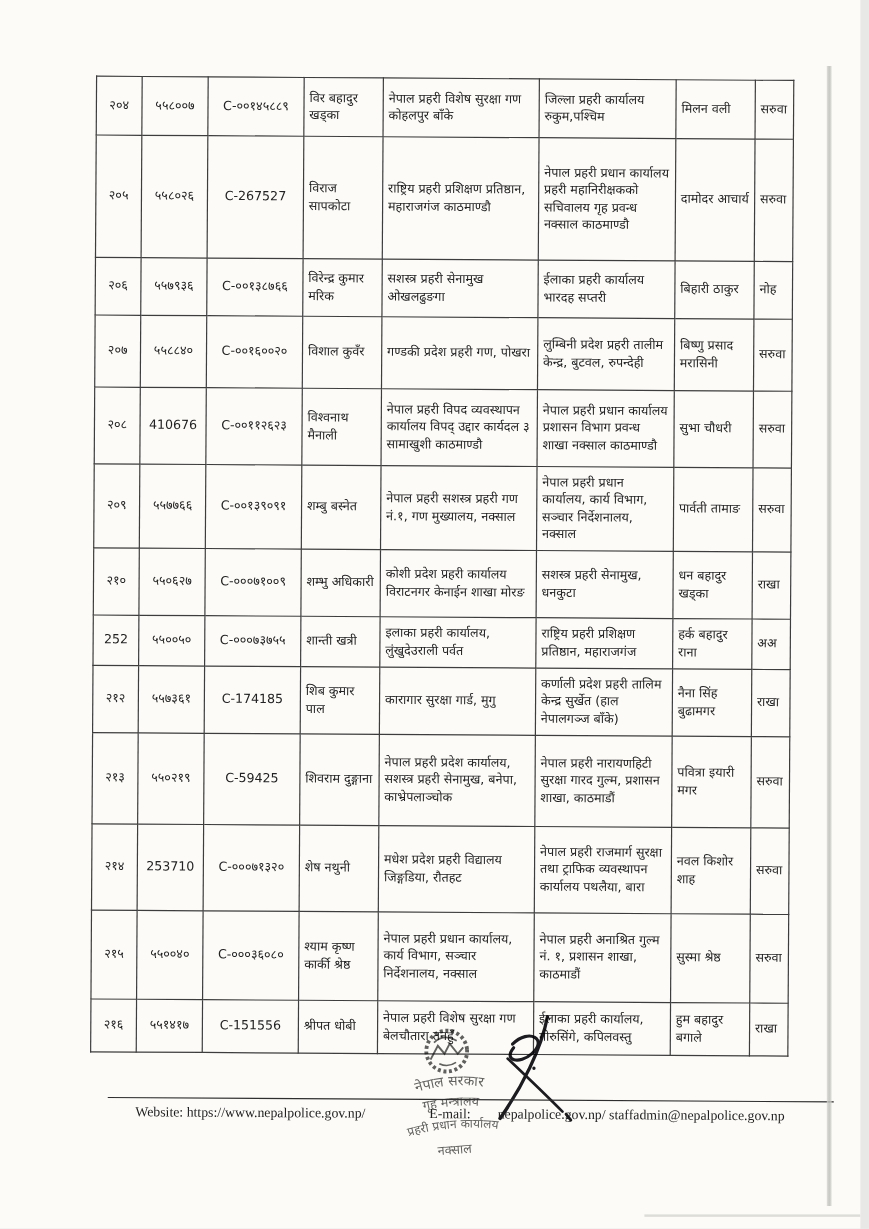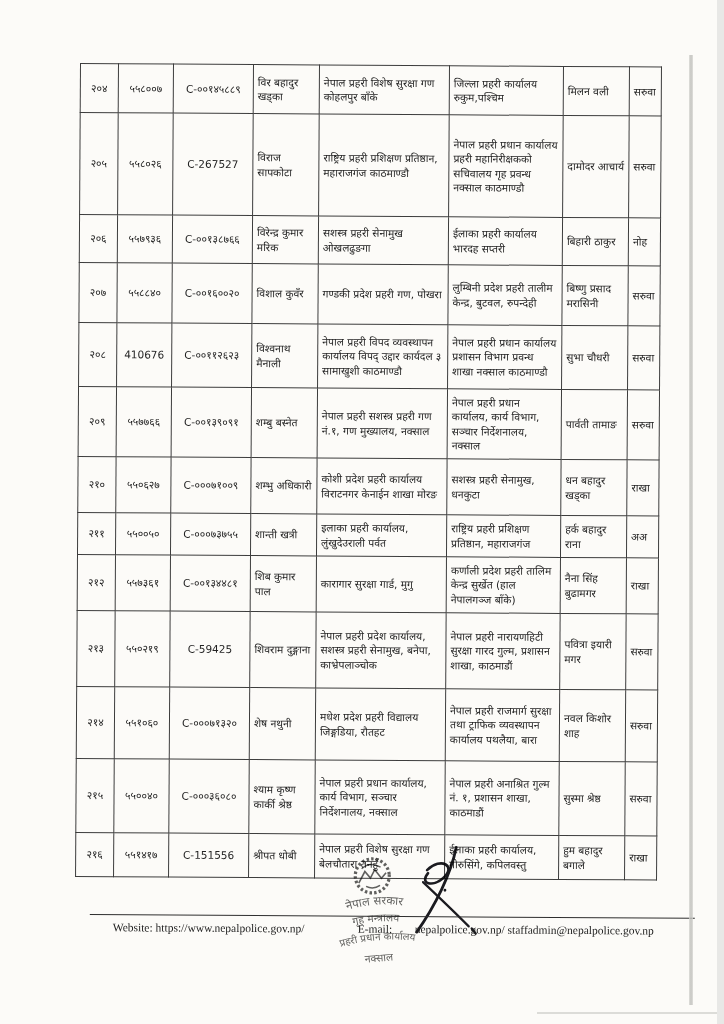--- a/index.html
+++ b/index.html
@@ -114,52 +114,52 @@
             <td class="c-sn">२१०</td>
             <td class="c-reg">५५०६२७</td>
             <td class="c-cid">C-०००७१००९</td>
             <td class="c-name">शम्भु अधिकारी</td>
             <td class="c-from">कोशी प्रदेश प्रहरी कार्यालय विराटनगर केनाईन शाखा मोरङ</td>
             <td class="c-to">सशस्त्र प्रहरी सेनामुख, धनकुटा</td>
             <td class="c-person">धन बहादुर खड्का</td>
             <td class="c-status">राखा</td>
           </tr>
           <tr style="height: 42px;">
-            <td class="c-sn">२११</td>
+            <td class="c-sn">252</td>
             <td class="c-reg">५५००५०</td>
             <td class="c-cid">C-०००७३७५५</td>
             <td class="c-name">शान्ती खत्री</td>
             <td class="c-from">इलाका प्रहरी कार्यालय, लुंखुदेउराली पर्वत</td>
             <td class="c-to">राष्ट्रिय प्रहरी प्रशिक्षण प्रतिष्ठान, महाराजगंज</td>
             <td class="c-person">हर्क बहादुर राना</td>
             <td class="c-status">अअ</td>
           </tr>
           <tr style="height: 56px;">
             <td class="c-sn">२१२</td>
             <td class="c-reg">५५७३६१</td>
-            <td class="c-cid">C-००१३४४८१</td>
+            <td class="c-cid">C-174185</td>
             <td class="c-name">शिब कुमार पाल</td>
             <td class="c-from">कारागार सुरक्षा गार्ड, मुगु</td>
             <td class="c-to">कर्णाली प्रदेश प्रहरी तालिम केन्द्र सुर्खेत (हाल नेपालगञ्ज बाँके)</td>
             <td class="c-person">नैना सिंह बुढामगर</td>
             <td class="c-status">राखा</td>
           </tr>
           <tr style="height: 76px;">
             <td class="c-sn">२१३</td>
             <td class="c-reg">५५०२१९</td>
             <td class="c-cid">C-59425</td>
             <td class="c-name">शिवराम दुङ्गाना</td>
             <td class="c-from">नेपाल प्रहरी प्रदेश कार्यालय, सशस्त्र प्रहरी सेनामुख, बनेपा, काभ्रेपलाञ्चोक</td>
             <td class="c-to">नेपाल प्रहरी नारायणहिटी सुरक्षा गारद गुल्म, प्रशासन शाखा, काठमाडौं</td>
             <td class="c-person">पवित्रा इयारी मगर</td>
             <td class="c-status">सरुवा</td>
           </tr>
           <tr style="height: 72px;">
             <td class="c-sn">२१४</td>
-            <td class="c-reg">५५१०६०</td>
+            <td class="c-reg">253710</td>
             <td class="c-cid">C-०००७१३२०</td>
             <td class="c-name">शेष नथुनी</td>
             <td class="c-from">मधेश प्रदेश प्रहरी विद्यालय जिङ्गडिया, रौतहट</td>
             <td class="c-to">नेपाल प्रहरी राजमार्ग सुरक्षा तथा ट्राफिक व्यवस्थापन कार्यालय पथलैया, बारा</td>
             <td class="c-person">नवल किशोर शाह</td>
             <td class="c-status">सरुवा</td>
           </tr>
           <tr style="height: 74px;">
             <td class="c-sn">२१५</td>
             <td class="c-reg">५५००४०</td>

